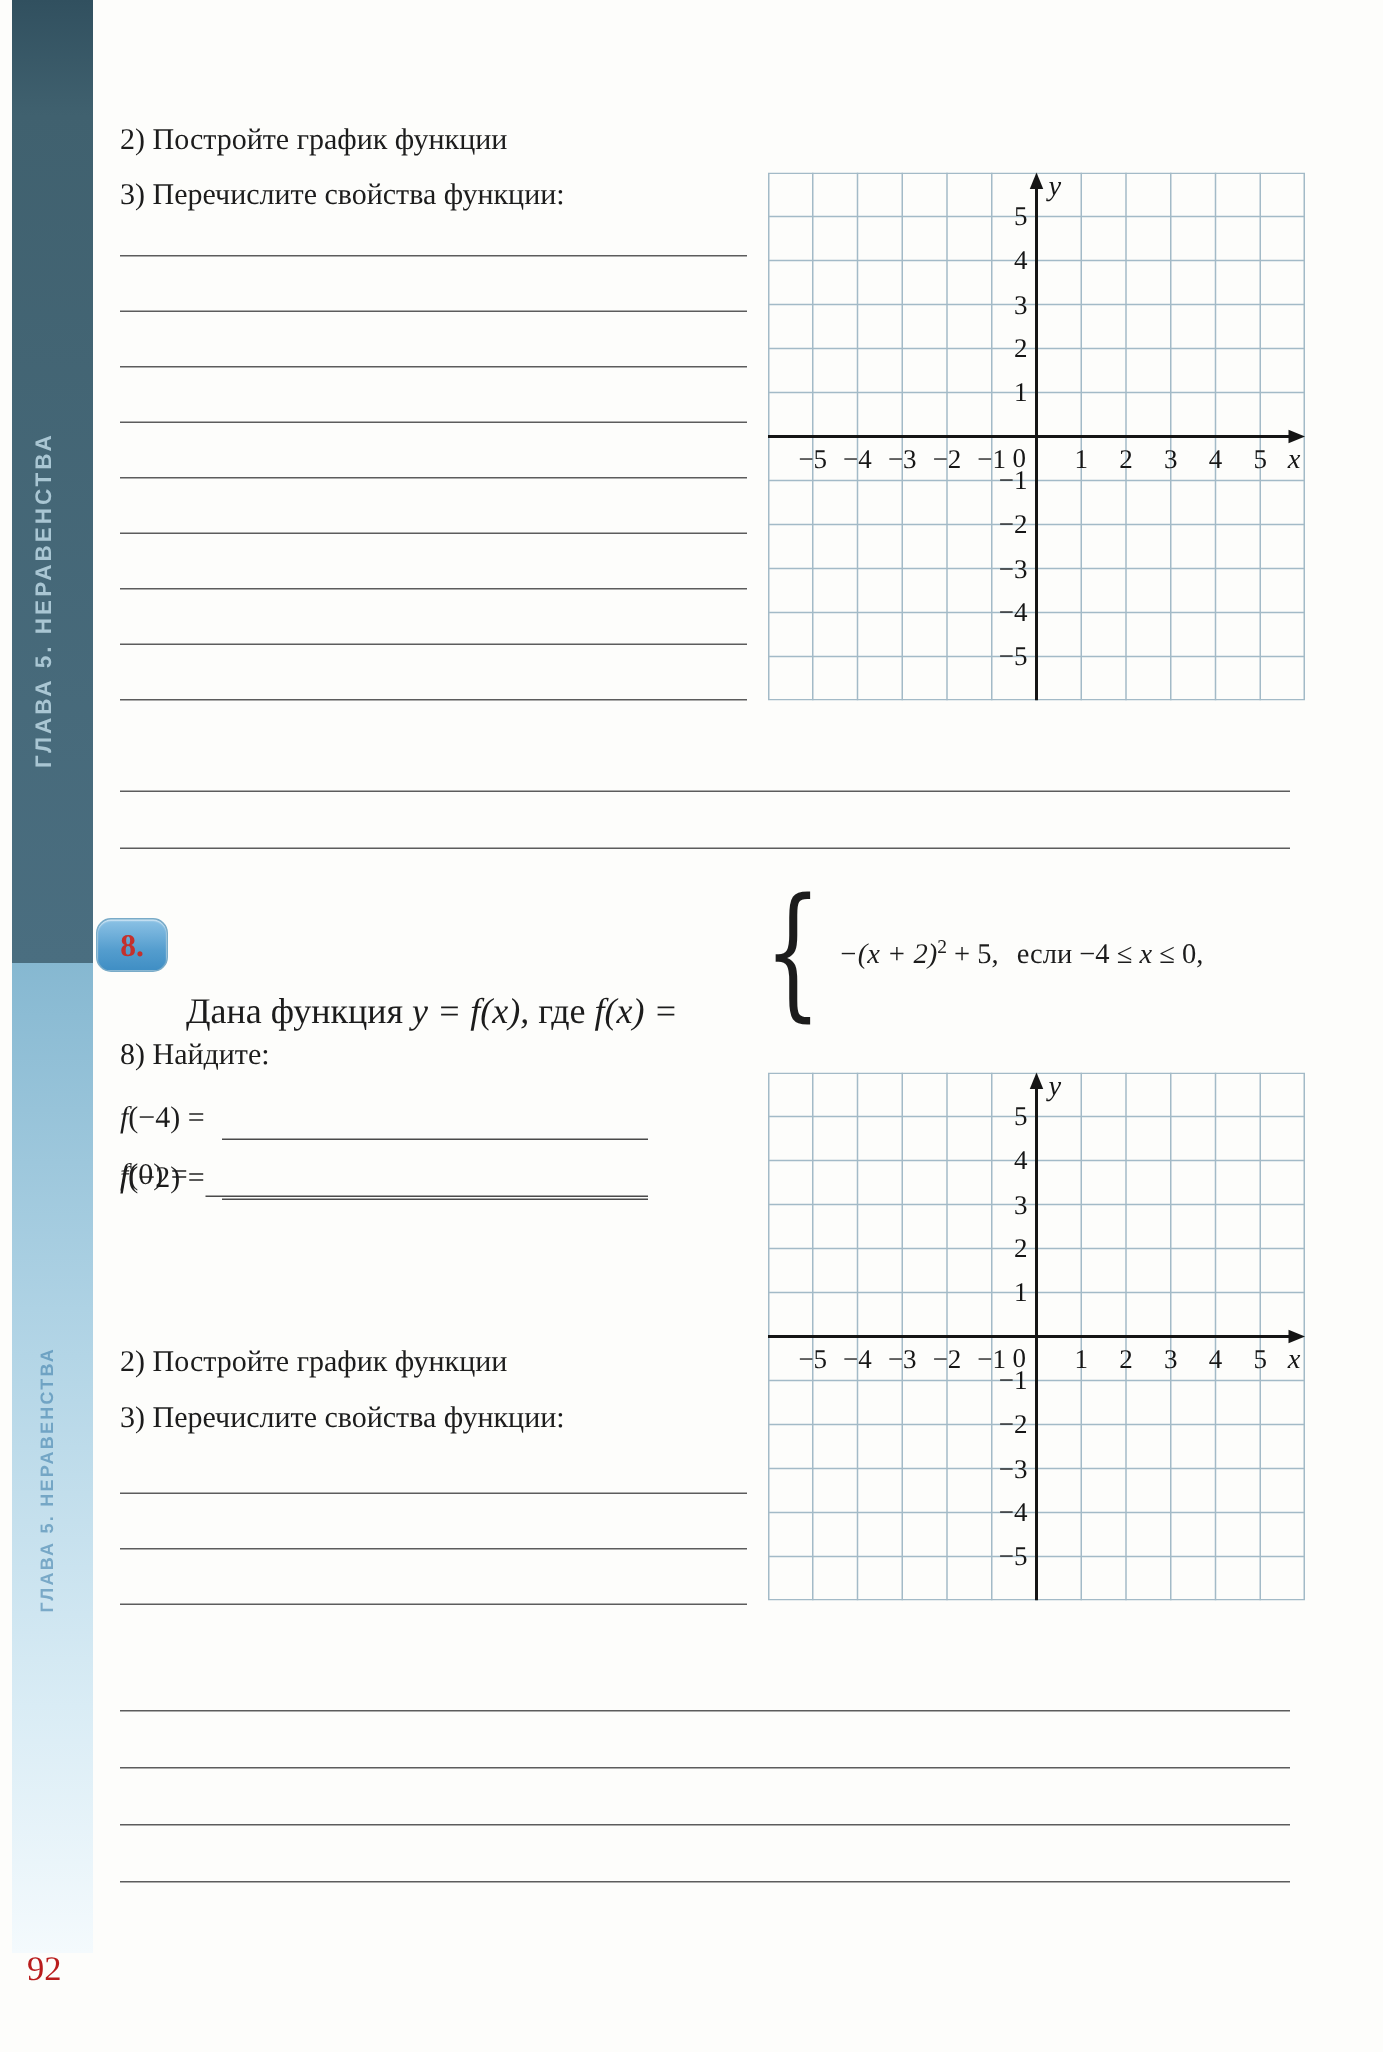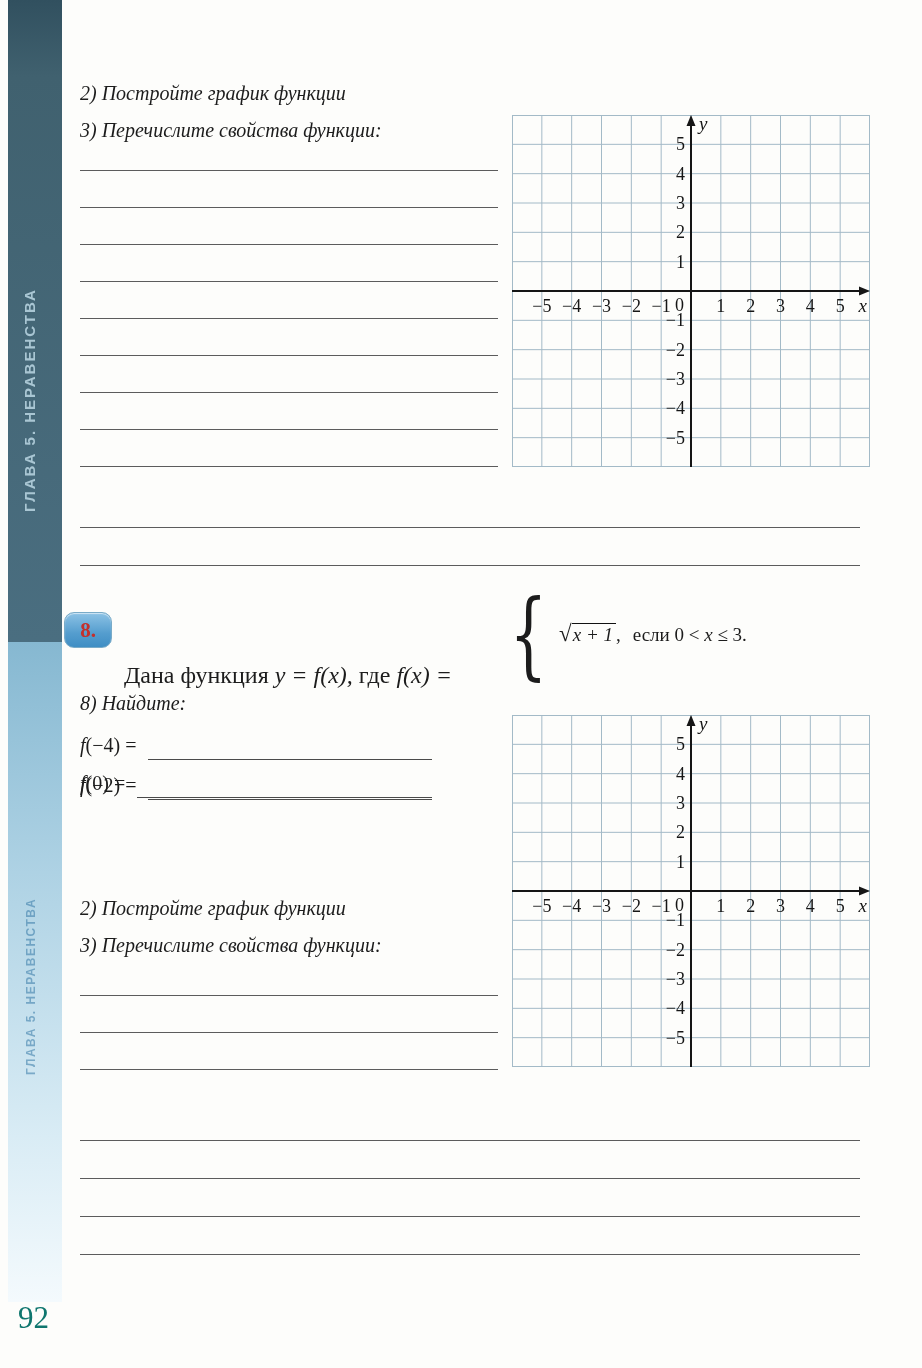--- a/index.html
+++ b/index.html
@@ -26,24 +26,24 @@
   .chapter-title {
     position:absolute; left:21px; top:212px; height:300px;
     font-size:15px; letter-spacing:2px; color:#a9c6d3;
   }
   .faint-title {
     position:absolute; left:24px; top:735px; height:340px;
     font-size:12px; letter-spacing:1.5px; color:rgba(52,120,166,0.55);
   }
   .pagenum {
     position:absolute; left:18px; top:1300px;
-    font-size:31px; color:#0f766e;
-  }
-  
-  .tline { position:absolute; font-size:20px; white-space:nowrap;font-style:italic; }
+    font-size:23px; color:#b91c1c;
+  }
+  
+  .tline { position:absolute; font-size:20px; white-space:nowrap; }
   .wline { position:absolute; height:0; border-top:1px solid #5c5c5c; }
   
   .badge {
     position:absolute; left:64px; top:612px; width:48px; height:36px;
     border-radius:10px;
     background:linear-gradient(180deg,#8cc2e5 0%, #549dce 60%, #3f8ec4 100%);
     border:1px solid #79abc8;
     display:flex; align-items:center; justify-content:center;
     color:#c4302c; font-weight:bold; font-size:21px;
     box-shadow:inset 0 1px 1px rgba(255,255,255,.6);
@@ -153,21 +153,21 @@
   <div class="intro">
     <span>Дана функция</span>
     <i>y = f(x),</i>
     <span>где</span>
     <i>f(x) =</i>
   </div>
 
   <div class="piecewise">
     <span class="brace">{</span>
     <div class="pieces">
-      <div class="piece"><span class="sqrt">√</span><i class="rad">x + 1</i><span>,</span><span class="gap"></span><span>если 0 &lt; </span><i>x</i><span> ≤ 3.</span></div>
+      <div class="piece"><i>−(x + 2)</i><sup>2</sup><span> + 5,</span><span class="gap"></span><span>если −4 ≤ </span><i>x</i><span> ≤ 0,</span></div>
     </div>
   </div>
 
   <div class="tline" style="left:80px;top:692px">8) Найдите:</div>
 
   <div class="frow" style="top:734px">
     <span class="lbl"><i>f</i><span>(−4) =</span></span>
     <span class="fill"></span>
   </div>
   <div class="frow" style="top:774px">

